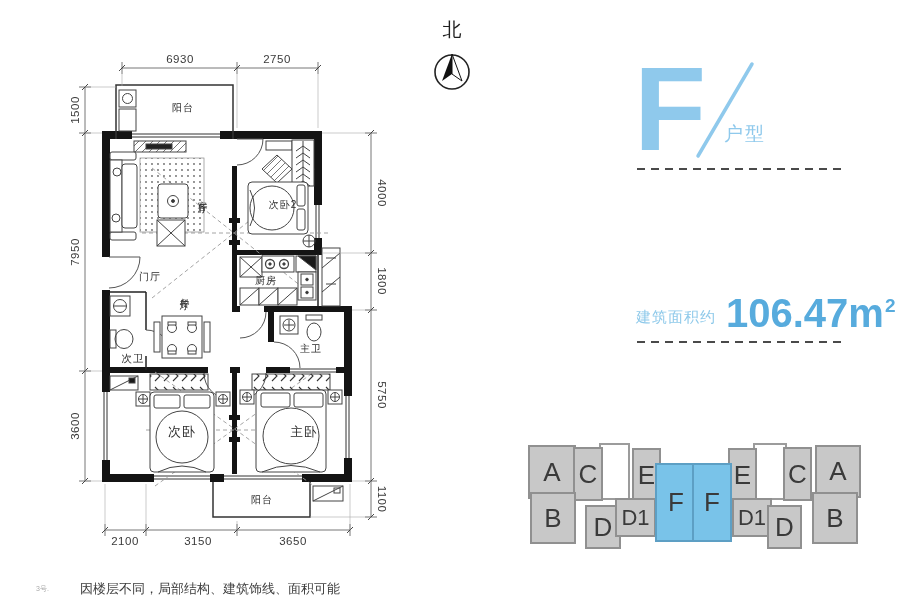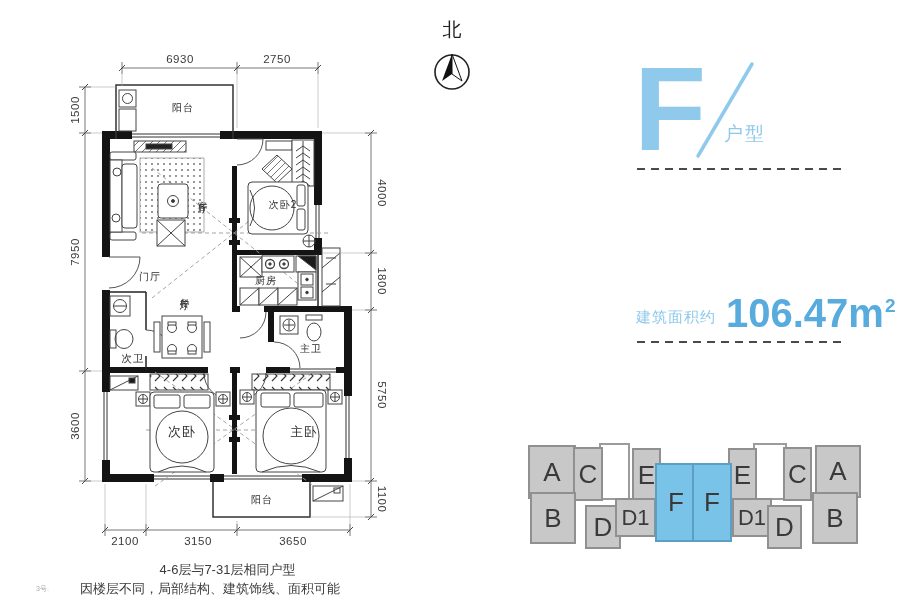--- a/index.html
+++ b/index.html
@@ -338,21 +338,20 @@
   <div class="lbl dim rotL" style="left:75px;top:252px;">7950</div>
   <div class="lbl dim rotL" style="left:75px;top:426px;">3600</div>
   <div class="lbl dim rotR" style="left:382px;top:193px;">4000</div>
   <div class="lbl dim rotR" style="left:382px;top:281px;">1800</div>
   <div class="lbl dim rotR" style="left:382px;top:395px;">5750</div>
   <div class="lbl dim rotR" style="left:382px;top:499px;">1100</div>
   <div class="lbl dim" style="left:125px;top:541px;">2100</div>
   <div class="lbl dim" style="left:191px;top:541px;margin-left:7px;">3150</div>
   <div class="lbl dim" style="left:293px;top:541px;">3650</div>
 
-  <div class="note" style="left:105px;top:561px;width:245px;">4-6层与7-31层相同户型</div>
   <div class="note" style="left:75px;top:580px;width:270px;">因楼层不同，局部结构、建筑饰线、面积可能有所不同</div>
   <div class="corner-txt" style="left:36px;top:584px;">3号.</div>
 
   <div class="unit-letter">F</div>
   <svg style="left:690px;top:58px;" width="70" height="104">
     <line x1="62" y1="6" x2="8" y2="98" stroke="#8fc9ec" stroke-width="3.5" stroke-linecap="round"></line>
   </svg>
   <div class="unit-suffix">户型</div>
   <div class="dash" style="top:168px;"></div>
   <div class="area-row">

